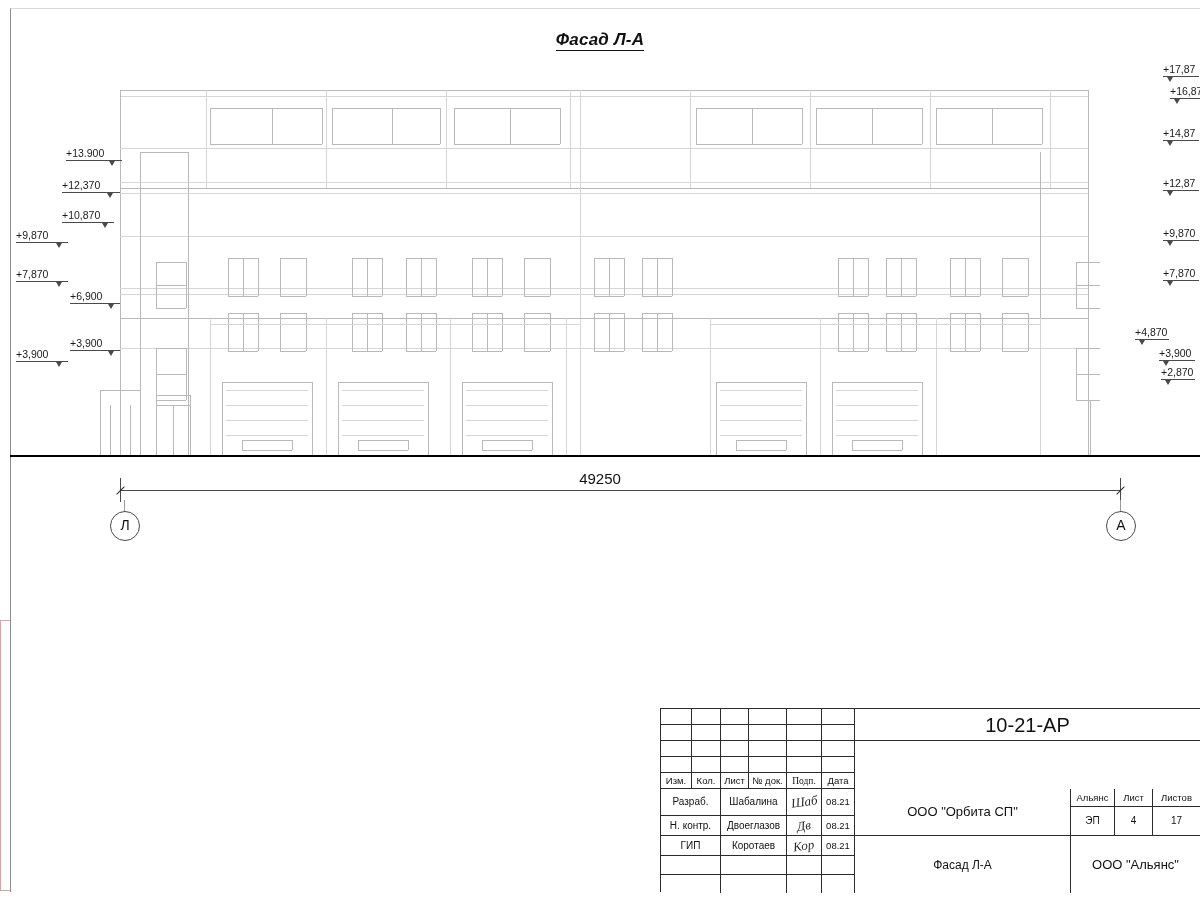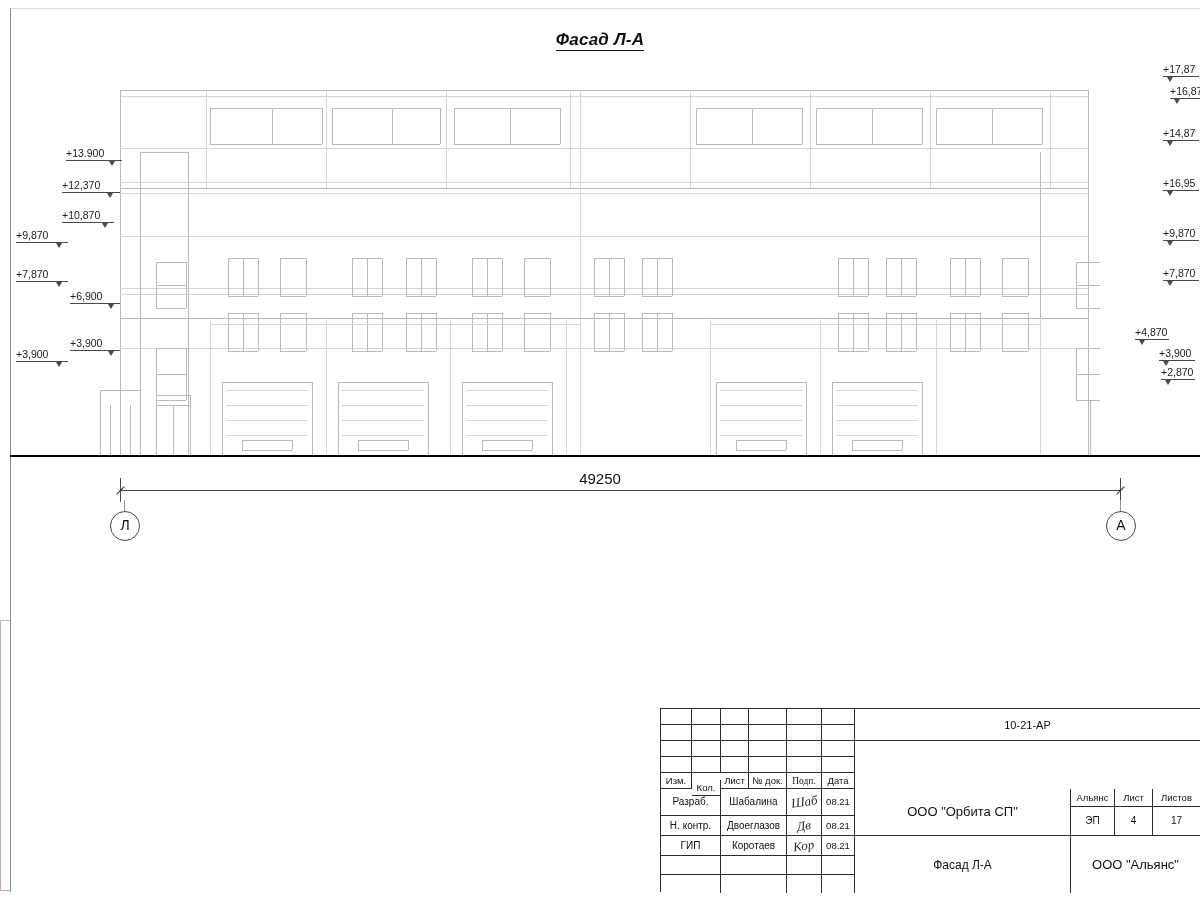--- a/index.html
+++ b/index.html
@@ -167,21 +167,21 @@
     box-sizing: border-box;
     display: flex;
     align-items: center;
     justify-content: center;
     text-align: center;
     overflow: hidden;
     line-height: 12px;
   }
   #title-block .b-r { border-right: 1px solid #2b2b2b; }
   #title-block .b-b { border-bottom: 1px solid #2b2b2b; }
-  .stamp-doc-code { font-size: 11px; }
+  .stamp-doc-code { font-size: 20px; }
   .stamp-address {
     font-size: 8.5px;
     line-height: 11px;
     text-align: left;
     justify-content: flex-start;
     padding-left: 4px;
     padding-right: 2px;
   }
   .stamp-company { font-size: 13px; }
   .stamp-small { font-size: 10px; }
@@ -572,21 +572,21 @@
   <span class="lvl-text">+16,87</span>
   <span class="lvl-bar" style="width:30px;"></span>
   <span class="lvl-arrow" style="margin-left:4px;"></span>
 </div>
 <div class="level right" style="left:1163px; top:128px;">
   <span class="lvl-text">+14,87</span>
   <span class="lvl-bar" style="width:36px;"></span>
   <span class="lvl-arrow" style="margin-left:4px;"></span>
 </div>
 <div class="level right" style="left:1163px; top:178px;">
-  <span class="lvl-text">+16,95</span>
+  <span class="lvl-text">+12,87</span>
   <span class="lvl-bar" style="width:36px;"></span>
   <span class="lvl-arrow" style="margin-left:4px;"></span>
 </div>
 <div class="level right" style="left:1163px; top:228px;">
   <span class="lvl-text">+9,870</span>
   <span class="lvl-bar" style="width:36px;"></span>
   <span class="lvl-arrow" style="margin-left:4px;"></span>
 </div>
 <div class="level right" style="left:1163px; top:268px;">
   <span class="lvl-text">+7,870</span>
@@ -649,21 +649,21 @@
   <div class="cell b-r b-b" style="left:161px;top:32px; width:33px; height:16px;"></div>
 
   <div class="cell b-r b-b" style="left:0;   top:48px; width:31px; height:16px;"></div>
   <div class="cell b-r b-b" style="left:31px; top:48px; width:29px; height:16px;"></div>
   <div class="cell b-r b-b" style="left:60px; top:48px; width:28px; height:16px;"></div>
   <div class="cell b-r b-b" style="left:88px; top:48px; width:38px; height:16px;"></div>
   <div class="cell b-r b-b" style="left:126px;top:48px; width:35px; height:16px;"></div>
   <div class="cell b-r b-b" style="left:161px;top:48px; width:33px; height:16px;"></div>
 
   <div class="cell b-r b-b stamp-tiny" style="left:0;   top:64px; width:31px; height:16px;">Изм.</div>
-  <div class="cell b-r b-b stamp-tiny" style="left:31px; top:64px; width:29px; height:16px;margin-top:7px;">Кол.</div>
+  <div class="cell b-r b-b stamp-tiny" style="left:31px; top:64px; width:29px; height:16px;">Кол.</div>
   <div class="cell b-r b-b stamp-tiny" style="left:60px; top:64px; width:28px; height:16px;">Лист</div>
   <div class="cell b-r b-b stamp-tiny" style="left:88px; top:64px; width:38px; height:16px;">№ док.</div>
   <div class="cell b-r b-b stamp-tiny" style="left:126px;top:64px; width:35px; height:16px;font-family:Liberation Serif, serif;">Подп.</div>
   <div class="cell b-r b-b stamp-tiny" style="left:161px;top:64px; width:33px; height:16px;">Дата</div>
 
   <div class="cell b-r b-b stamp-small" style="left:0;   top:80px; width:60px; height:27px;">Разраб.</div>
   <div class="cell b-r b-b stamp-small" style="left:60px; top:80px; width:66px; height:27px;">Шабалина</div>
   <div class="cell b-r b-b" style="left:126px; top:80px; width:35px; height:27px;">
       <span class="sig">Шаб</span>
     </div>

